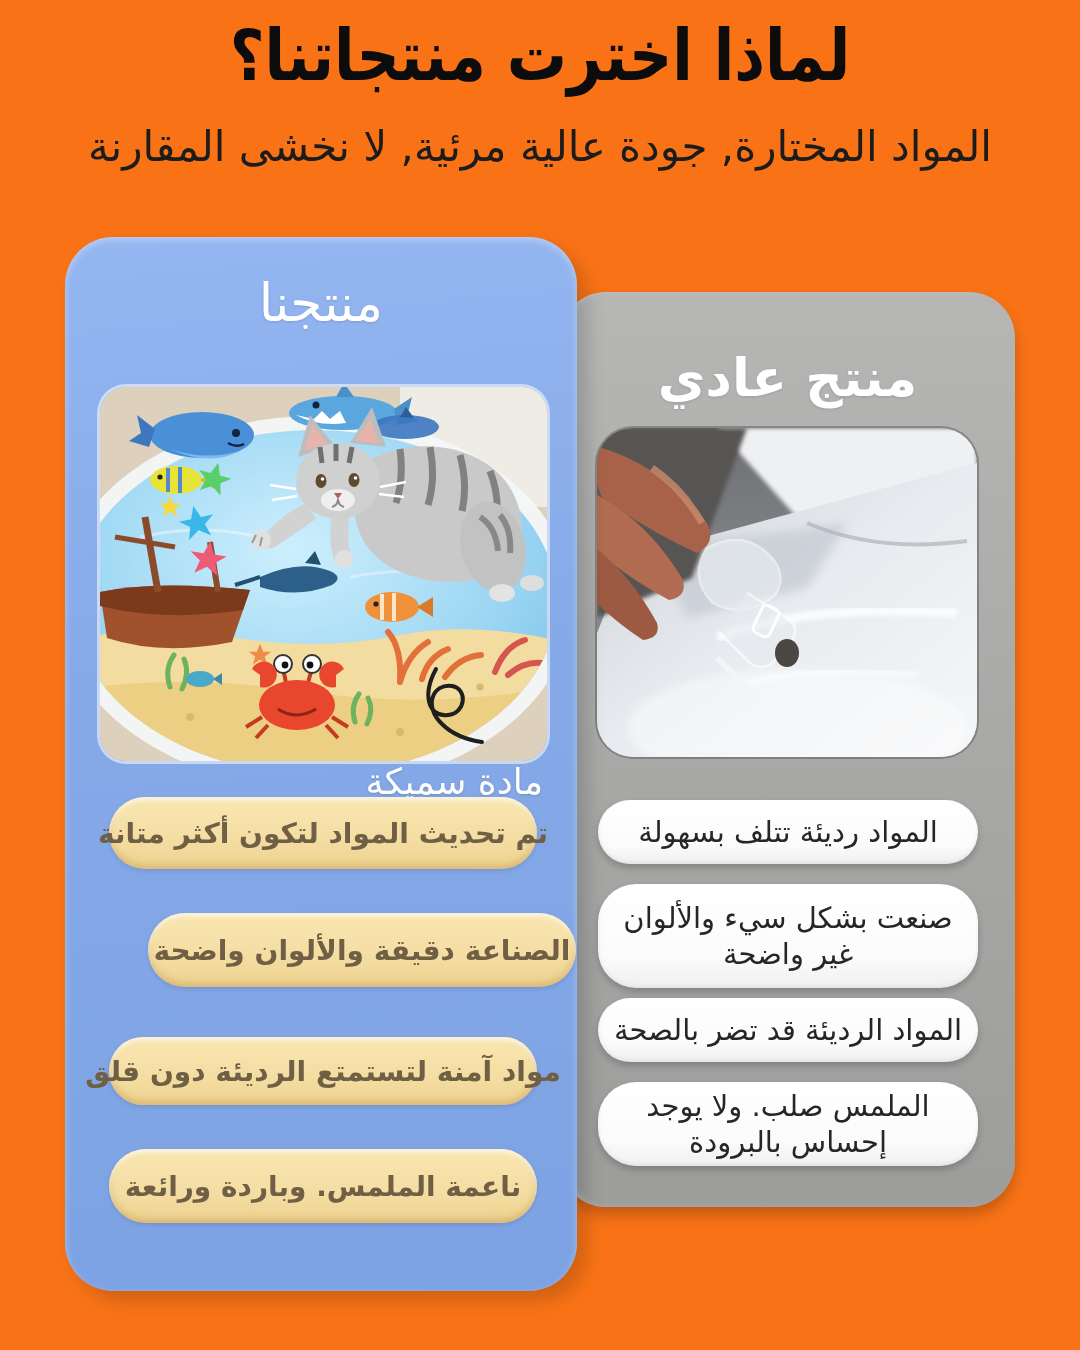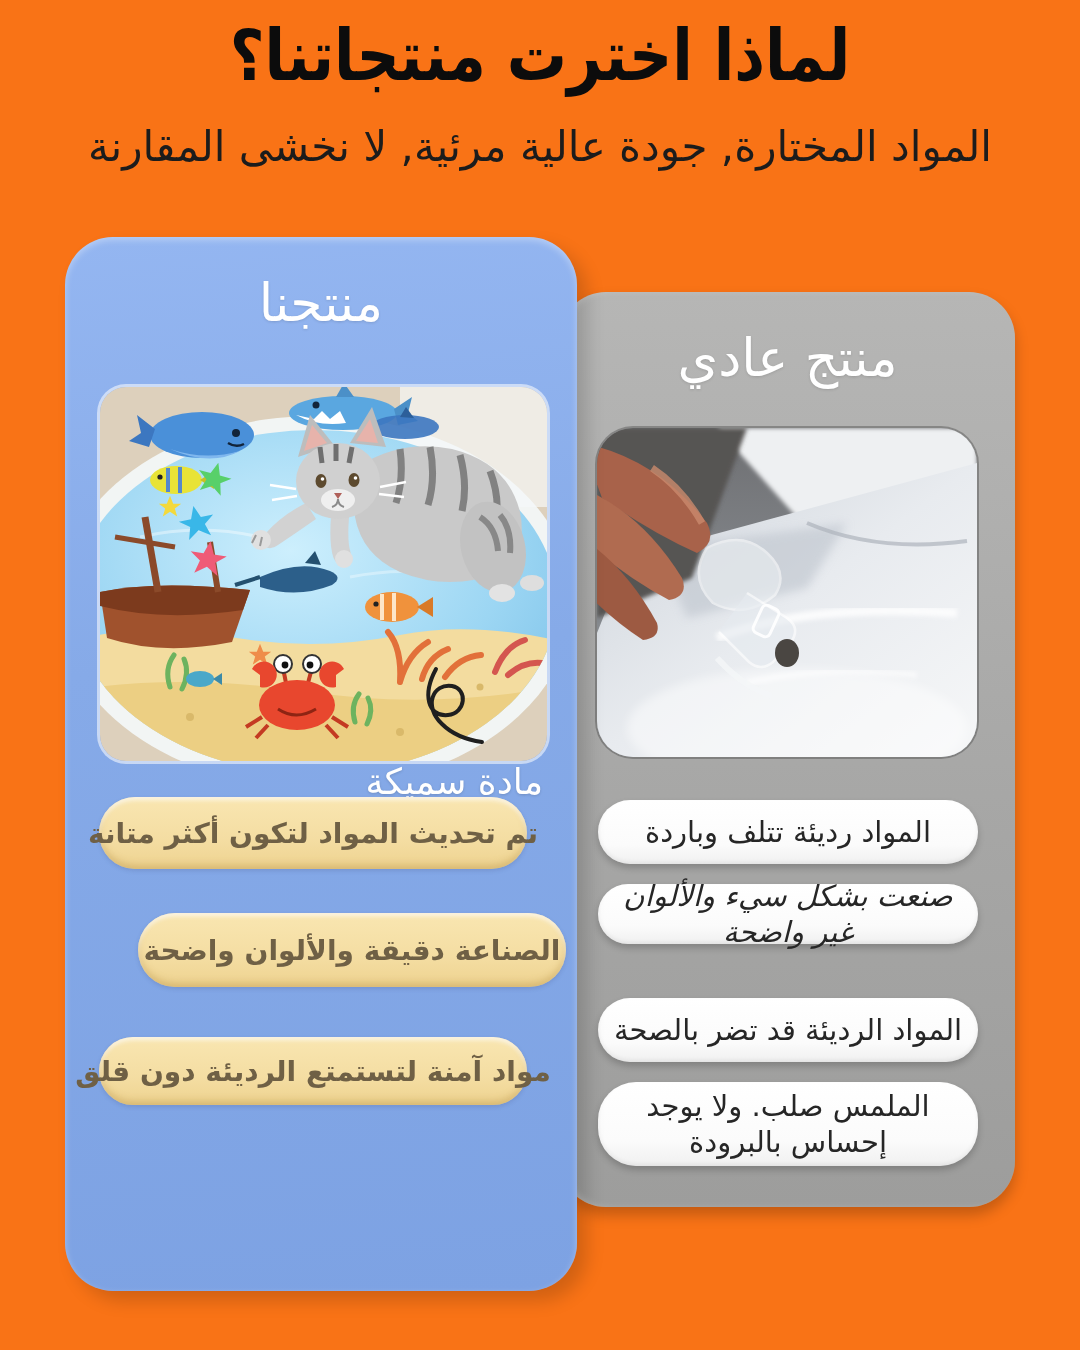--- a/index.html
+++ b/index.html
@@ -27,58 +27,58 @@
   .card-blue{
     left:65px;top:237px;width:512px;height:1054px;border-radius:48px;z-index:2;
     background:linear-gradient(175deg,#94b6f1 0%,#86aae8 40%,#7da2e3 100%);
     box-shadow:10px 10px 18px rgba(0,0,0,.16), inset 0 3px 7px rgba(255,255,255,.35);
   }
   .card-title{
     position:absolute;left:0;width:100%;text-align:center;color:#ffffff;
     font-size:52px;text-shadow:0 1px 3px rgba(0,0,0,.12);
   }
   .card-blue .card-title{top:36px;}
-  .card-gray .card-title{top:36px;}
+  .card-gray .card-title{top:56px;font-weight:bold;}
   
   .photo{position:absolute;overflow:hidden;}
   .photo-our{left:35px;top:150px;width:447px;height:374px;border-radius:26px;
     box-shadow:0 0 0 3px rgba(255,255,255,.55);}
   .photo-regular{left:37px;top:136px;width:380px;height:329px;border-radius:36px;
     box-shadow:0 0 0 2px rgba(80,80,80,.45);}
   .photo svg{display:block;}
   .photo-caption{
     position:absolute;top:524px;right:34px;color:#ffffff;font-size:36px;
     text-shadow:0 1px 3px rgba(0,0,0,.15);
     margin-left:40px;
   }
   
   .pill{
     position:absolute;display:flex;align-items:center;justify-content:center;
     text-align:center;line-height:1.25;border-radius:38px;padding:4px 10px;
     box-sizing:border-box;
   }
   .card-blue .pill{
-    left:34px;width:428px;
+    left:44px;width:428px;
     background:linear-gradient(180deg,#f9e6b1 0%,#f4dda2 60%,#eed390 100%);
     box-shadow:inset 0 -4px 7px rgba(176,135,58,.35), inset 0 3px 4px rgba(255,255,255,.75), 0 2px 4px rgba(60,70,120,.18);
     color:#6f6045;font-weight:bold;font-size:28px;text-align:right;
   }
   .card-gray .pill{
     left:38px;width:380px;
     background:linear-gradient(180deg,#ffffff 0%,#fbfbfb 70%,#f0f0f0 100%);
     box-shadow:0 4px 7px rgba(0,0,0,.20), inset 0 -2px 4px rgba(0,0,0,.06);
     color:#262626;font-size:29px;
   }
   .one-line{white-space:nowrap;}
   .card-blue .pill-1{top:560px;height:72px;}
   .card-blue .pill-2{top:676px;height:74px;margin-left:39px;}
   .card-blue .pill-3{top:800px;height:68px;}
   .card-blue .pill-4{top:912px;height:74px;}
   .card-gray .pill-1{top:508px;height:64px;}
-  .card-gray .pill-2{top:592px;height:60px;font-style:italic;}
+  .card-gray .pill-2{top:592px;height:104px;}
   .card-gray .pill-3{top:706px;height:64px;}
   .card-gray .pill-4{top:790px;height:84px;}
 </style>
 </head>
 <body>
 
 <div class="canvas">
 
   <div class="page-title">لماذا اخترت منتجاتنا؟</div>
   <div class="page-subtitle">المواد المختارة, جودة عالية مرئية, لا نخشى المقارنة</div>
@@ -126,21 +126,21 @@
         <g>
           <path d="M110,120 q35,-18 60,5 q22,20 8,42 q-30,25 -62,8 q-25,-25 -6,-55" fill="#eef2f5" opacity=".55" stroke="#ffffff" stroke-width="2.5"></path>
           <path d="M150,165 l40,25 q14,10 4,24 l-18,20 q-12,10 -24,0 l-30,-30" fill="#e6ebf0" opacity=".6" stroke="#ffffff" stroke-width="2.5"></path>
           <rect x="160" y="178" width="18" height="30" rx="5" fill="none" stroke="#ffffff" stroke-width="3" transform="rotate(25 169 193)" opacity=".9"></rect>
           <ellipse cx="190" cy="225" rx="12" ry="14" fill="#4a4642"></ellipse>
           <path d="M120,230 q25,28 55,38" stroke="#f4f6f8" stroke-width="6" fill="none" opacity=".8"></path>
         </g>
       </svg>
     </div>
 
-    <div class="pill pill-1 one-line">المواد رديئة تتلف وباردة</div>
+    <div class="pill pill-1 one-line">المواد رديئة تتلف بسهولة</div>
     <div class="pill pill-2">صنعت بشكل سيء والألوان غير واضحة</div>
     <div class="pill pill-3 one-line">المواد الرديئة قد تضر بالصحة</div>
     <div class="pill pill-4">الملمس صلب. ولا يوجد إحساس بالبرودة</div>
   </section>
 
   <section class="card card-blue">
     <div class="card-title">منتجنا</div>
 
     <div class="photo photo-our">
       <svg width="447" height="374" viewBox="0 0 447 374" xmlns="http://www.w3.org/2000/svg">
@@ -286,15 +286,16 @@
           <path d="M336,282 c-14,26 -8,48 12,46 c18,-2 20,-26 4,-29 c-19,-3 -29,20 -10,38 c10,10 26,16 40,18" stroke="#1f1f1f" stroke-width="4" fill="none" stroke-linecap="round"></path>
         </g>
       </svg>
     </div>
 
     <div class="photo-caption">مادة سميكة</div>
 
     <div class="pill pill-1 one-line">تم تحديث المواد لتكون أكثر متانة</div>
     <div class="pill pill-2 one-line">الصناعة دقيقة والألوان واضحة</div>
     <div class="pill pill-3 one-line">مواد آمنة لتستمتع الرديئة دون قلق</div>
+    <div class="pill pill-4 one-line">ناعمة الملمس. وباردة ورائعة</div>
   </section>
 
 </div>
 
 </body></html>

